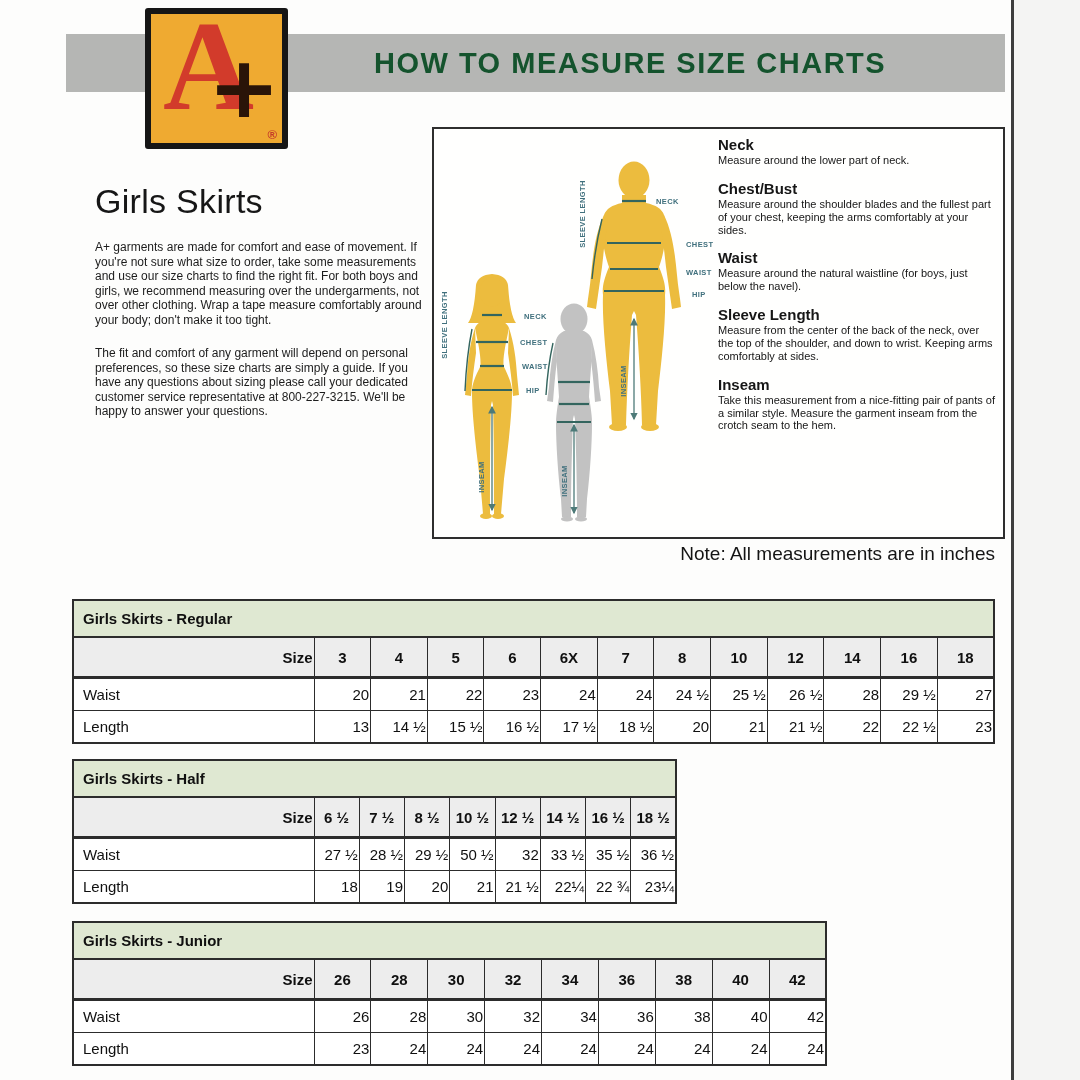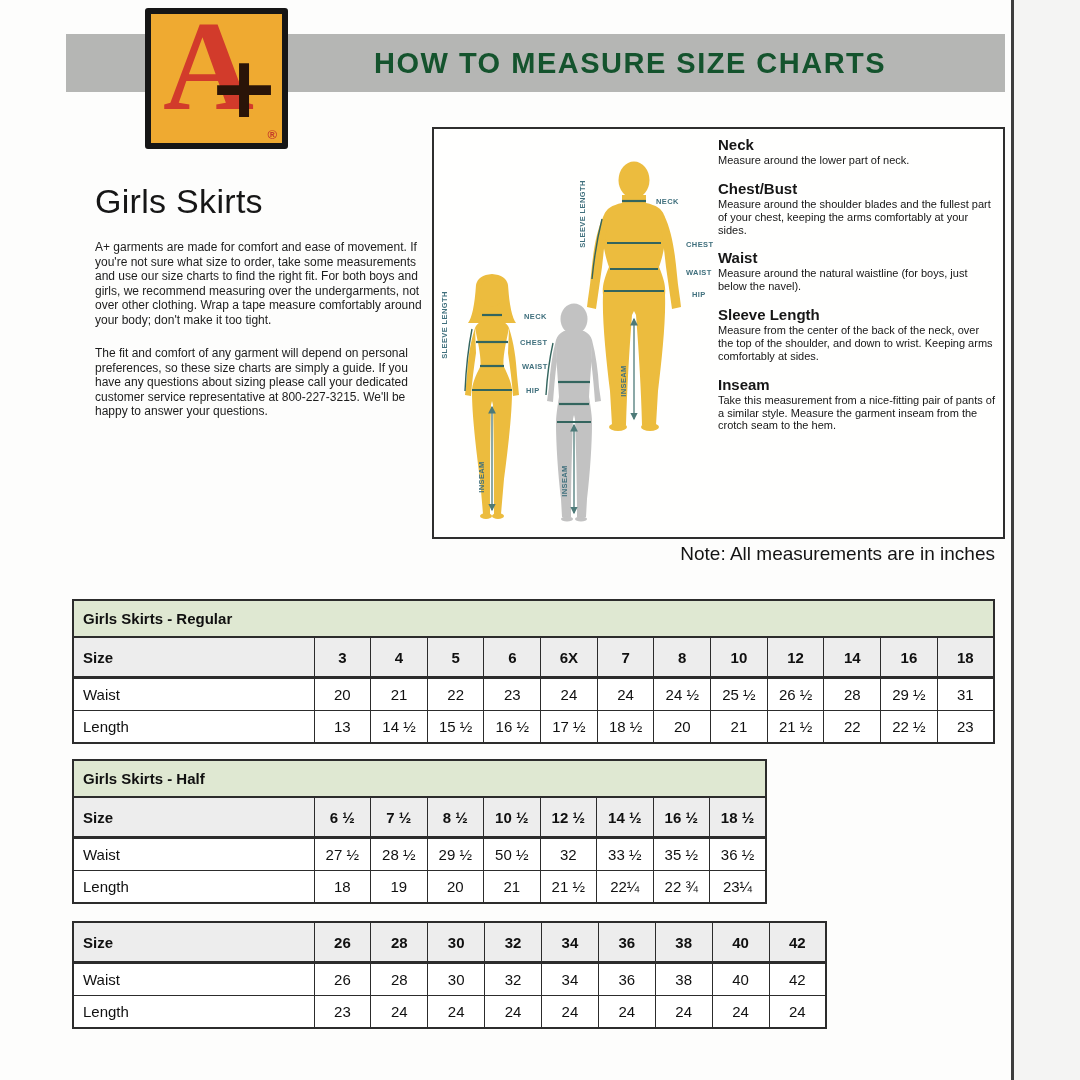--- a/index.html
+++ b/index.html
@@ -31,28 +31,28 @@
   .instructions{position:absolute;left:284px;top:7px;width:279px;color:#161616;}
   .inst{margin-bottom:13px;}
   .inst h4{font-size:15px;margin:0 0 1px 0;font-weight:bold;}
   .inst p{font-size:11px;line-height:1.17;margin:0;}
 
   .note{position:absolute;left:595px;top:543px;width:400px;text-align:right;font-size:19px;color:#141414;}
 
   
   .size-table{position:absolute;}
   #t0{left:72px;top:599px;width:923px;}
-  #t1{left:72px;top:759px;width:695px;}
+  #t1{left:72px;top:759px;width:605px;}
   #t2{left:72px;top:921px;width:755px;}
   table.sz{border-collapse:collapse;width:100%;table-layout:fixed;border:2px solid #2c2c2c;}
   .sz td,.sz th{border:1.5px solid #2c2c2c;font-size:15px;color:#101010;overflow:hidden;white-space:nowrap;}
   .sz .t-title{background:#dfe8d2;font-weight:bold;text-align:left;padding:9px 0 9px 9px;font-size:15px;border-bottom:2px solid #2c2c2c;}
   .sz th{background:#ededed;height:36px;text-align:center;border-bottom:3px solid #2c2c2c;font-weight:bold;}
-  .sz th.lbl{text-align:left;padding-left:9px;}
-  .sz td.val{text-align:center;height:29px;background:#ffffff;font-weight:400;}
+  .sz th.lbl{text-align:right;padding-left:9px;}
+  .sz td.val{text-align:right;height:29px;background:#ffffff;font-weight:400;}
   .sz td.lbl{text-align:left;padding-left:9px;background:#ffffff;font-weight:400;height:29px;}
 
   
   .fig-label{font-family:"Liberation Sans",sans-serif;font-size:7.5px;font-weight:bold;fill:#40707d;letter-spacing:0.4px;}
   .meas{stroke:#33655e;stroke-width:2.2;}
   .sleeve{stroke:#33655e;stroke-width:1.4;fill:none;}
   .inseam-line{stroke:#4d7a78;stroke-width:1.3;}
 </style>
 </head>
 <body>
@@ -211,21 +211,21 @@
           <td class="val">21</td>
           <td class="val">22</td>
           <td class="val">23</td>
           <td class="val">24</td>
           <td class="val">24</td>
           <td class="val">24 ½</td>
           <td class="val">25 ½</td>
           <td class="val">26 ½</td>
           <td class="val">28</td>
           <td class="val">29 ½</td>
-          <td class="val">31</td>
+          <td class="val">27</td>
         </tr>
         <tr>
           <td class="lbl">Length</td>
           <td class="val">13</td>
           <td class="val">14 ½</td>
           <td class="val">15 ½</td>
           <td class="val">16 ½</td>
           <td class="val">17 ½</td>
           <td class="val">18 ½</td>
           <td class="val">20</td>
@@ -300,20 +300,23 @@
         <col>
         <col>
         <col>
         <col>
         <col>
         <col>
         <col>
       </colgroup>
       <tbody>
         <tr>
+          <td colspan="10" class="t-title">Girls Skirts - Junior</td>
+        </tr>
+        <tr>
           <th class="lbl">Size</th>
           <th>26</th>
           <th>28</th>
           <th>30</th>
           <th>32</th>
           <th>34</th>
           <th>36</th>
           <th>38</th>
           <th>40</th>
           <th>42</th>

